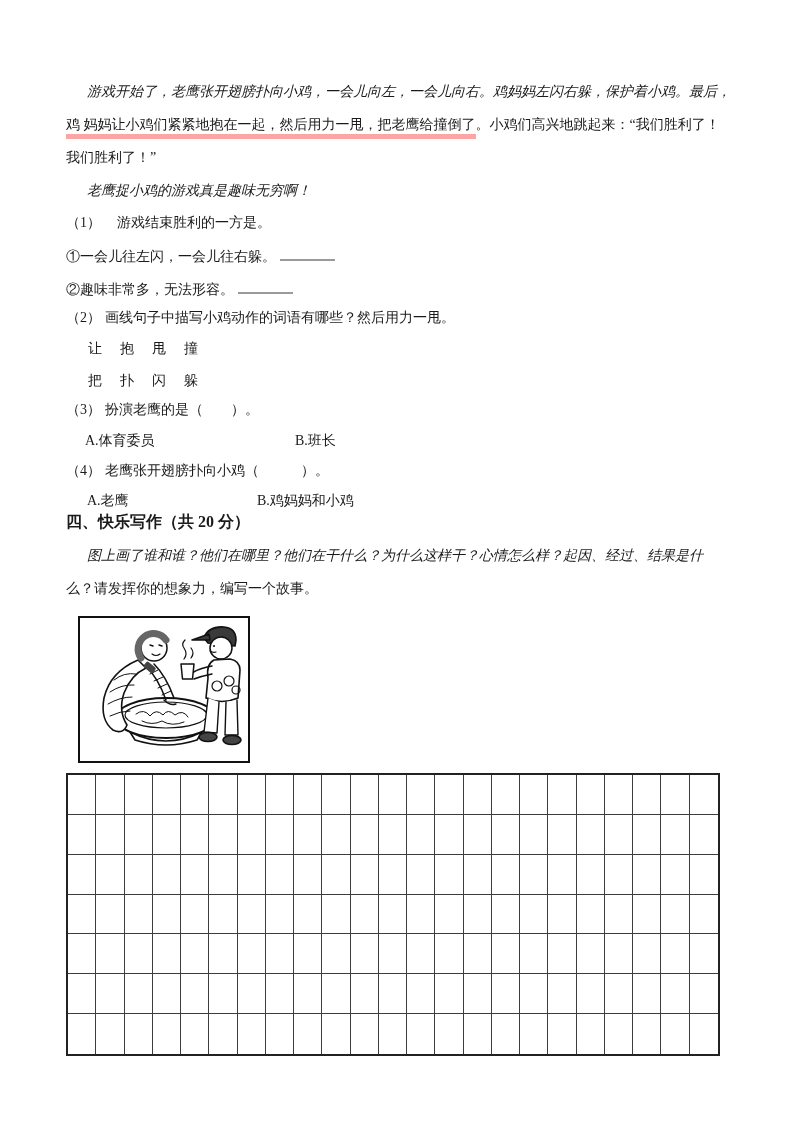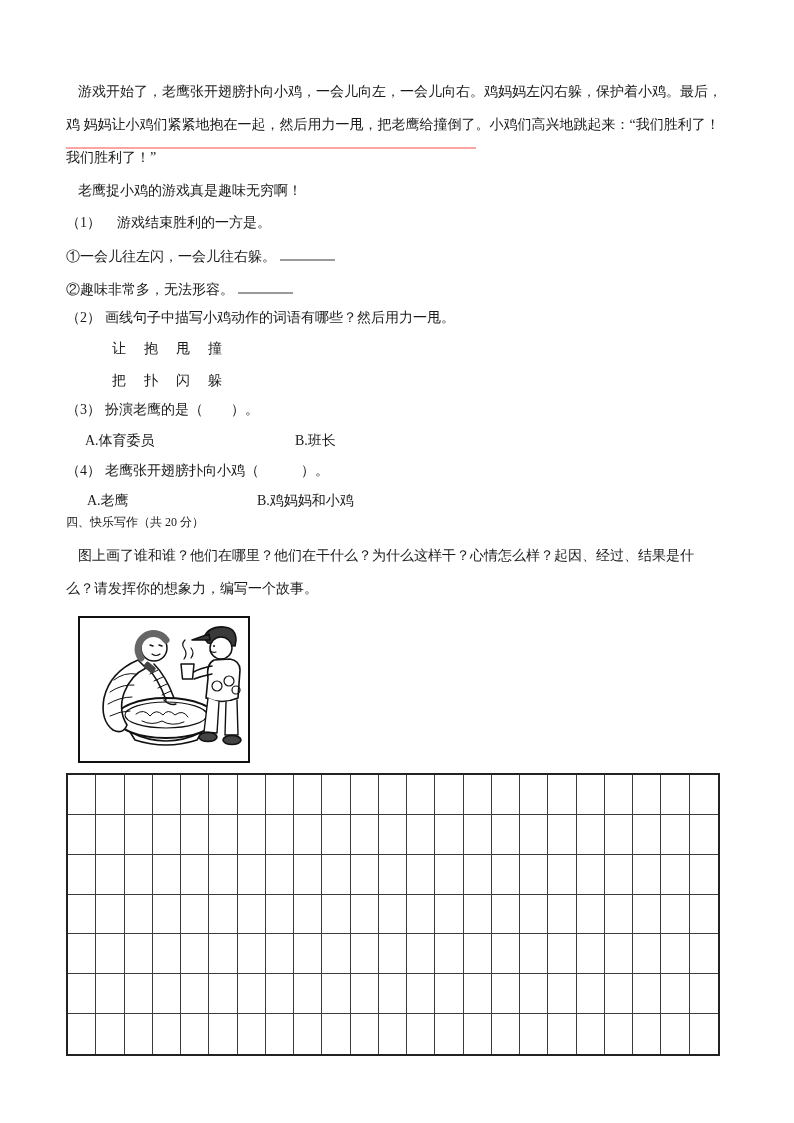--- a/index.html
+++ b/index.html
@@ -2,30 +2,30 @@
 <html><head>
 <meta charset="utf-8">
 <style>
   html,body{margin:0;padding:0;background:#e8e8e8;}
   .page{
     position:relative;width:794px;height:1123px;margin:0 auto;background:#ffffff;
     font-family:"Liberation Serif","DejaVu Serif",serif;
     font-size:14px;color:#1a1a1a;overflow:hidden;
   }
   .line{position:absolute;left:66px;white-space:pre;line-height:20px;}
-  .indent{left:78px;}
-  .u-seg{border-bottom:2px solid #fca5a5;padding-bottom:15px;}
+  .indent{left:87px;font-style:italic;}
+  .u-seg{border-bottom:5px solid #fca5a5;padding-bottom:2px;}
   .blank{
     display:inline-block;width:55px;height:13px;margin-left:4px;
     border-bottom:2px solid #9a9a9a;vertical-align:baseline;
   }
   .qnum{margin-right:4px;}
   .qnum-wide{margin-right:16px;}
-  .word-row{letter-spacing:2px;margin-left:24px;}
-  .heading{font-weight:normal;font-size:12px;line-height:22px;}
+  .word-row{letter-spacing:2px;}
+  .heading{font-weight:bold;font-size:16px;line-height:22px;}
   .figure{
     position:absolute;left:78px;top:616px;width:172px;height:147px;
     border:2px solid #111;background:#fff;box-sizing:border-box;
   }
   .figure svg{display:block;width:100%;height:100%;}
   .grid{
     position:absolute;left:66px;top:773px;width:654px;height:283px;
     display:grid;grid-template-columns:repeat(23,1fr);grid-template-rows:repeat(7,1fr);
     border:2px solid #222;box-sizing:border-box;background:#fff;
   }

